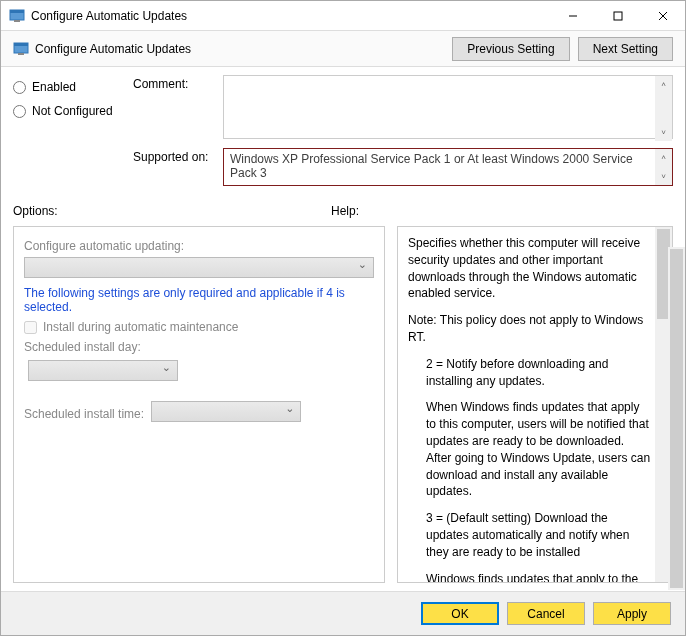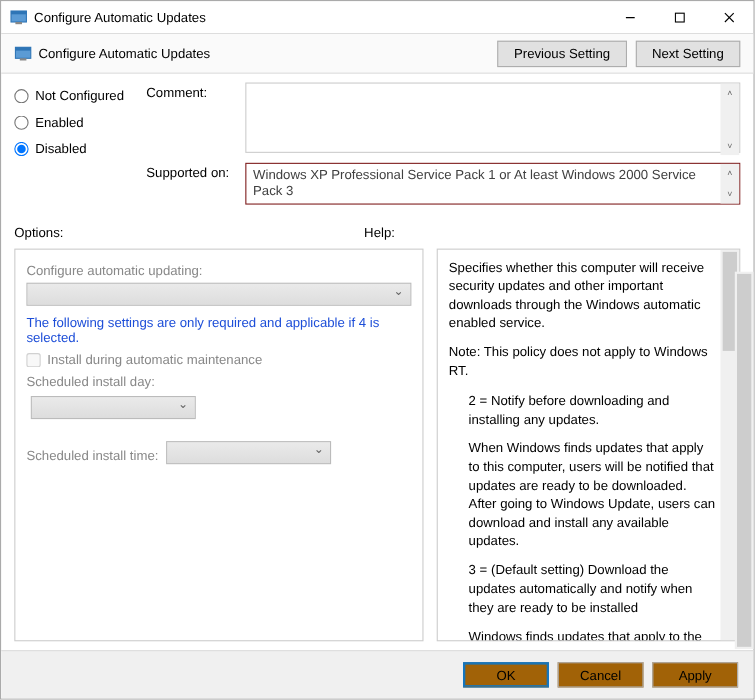--- a/index.html
+++ b/index.html
@@ -43,21 +43,21 @@
     .opt-combo::after { content: "⌄"; position: absolute; right: 6px; top: 0; color: #666; font-size: 11px; }
     .opt-check { display: flex; align-items: center; margin: 6px 0; }
     .opt-check input { margin: 0 6px 0 0; }
     
     .help-panel p { margin: 0 0 10px; line-height: 1.4; }
     .help-panel .indent { padding-left: 18px; }
     .vscroll { position: absolute; right: 0; top: 0; bottom: 0; width: 17px; background: #f0f0f0; }
     .vscroll-thumb { position: absolute; left: 2px; right: 2px; top: 2px; height: 90px; background: #cdcdcd; }
     
     .footer { height: 44px; border-top: 1px solid #ddd; display: flex; align-items: center; justify-content: flex-end; padding: 0 14px; gap: 8px; background: #f0f0f0; }
-    .footer-btn { width: 78px; height: 23px; background: #a16207; border: 1px solid #adadad; cursor: pointer; }
+    .footer-btn { width: 78px; height: 23px; background: #fde047; border: 1px solid #adadad; cursor: pointer; }
     .footer-btn.primary { border-color: #0078d7; box-shadow: 0 0 0 1px #0078d7 inset; }
     
     .outer-scroll { position: absolute; right: 1px; top: 247px; width: 17px; height: 343px; background: #f0f0f0; }
     .outer-thumb { position: absolute; left: 2px; right: 2px; top: 2px; bottom: 2px; background: #cdcdcd; }
   </style>
 </head>
 <body>
 
 <div class="titlebar">
   <svg class="titlebar-icon" viewBox="0 0 16 16">
@@ -92,29 +92,25 @@
     </svg>
   <span class="header-title">Configure Automatic Updates</span>
   <button class="nav-btn">Previous Setting</button>
   <button class="nav-btn">Next Setting</button>
 </div>
 
 <div class="upper-area">
   <div class="radio-col">
     <label class="radio-row">
       <input type="radio" name="state" style="">
-      <span>Not Configured</span>
+      <span>Enabled</span>
     </label>
     <label class="radio-row">
       <input type="radio" name="state" style="">
-      <span>Enabled</span>
-    </label>
-    <label class="radio-row">
-      <input type="radio" name="state" checked="" style="">
-      <span>Disabled</span>
+      <span>Not Configured</span>
     </label>
   </div>
   <div class="meta-col">
     <div class="meta-row">
       <div class="meta-label">Comment:</div>
       <div class="meta-field">
         <textarea class="comment-box" style=""></textarea>
         <div class="mini-scroll">
             <span>˄</span>
             <span>˅</span>

